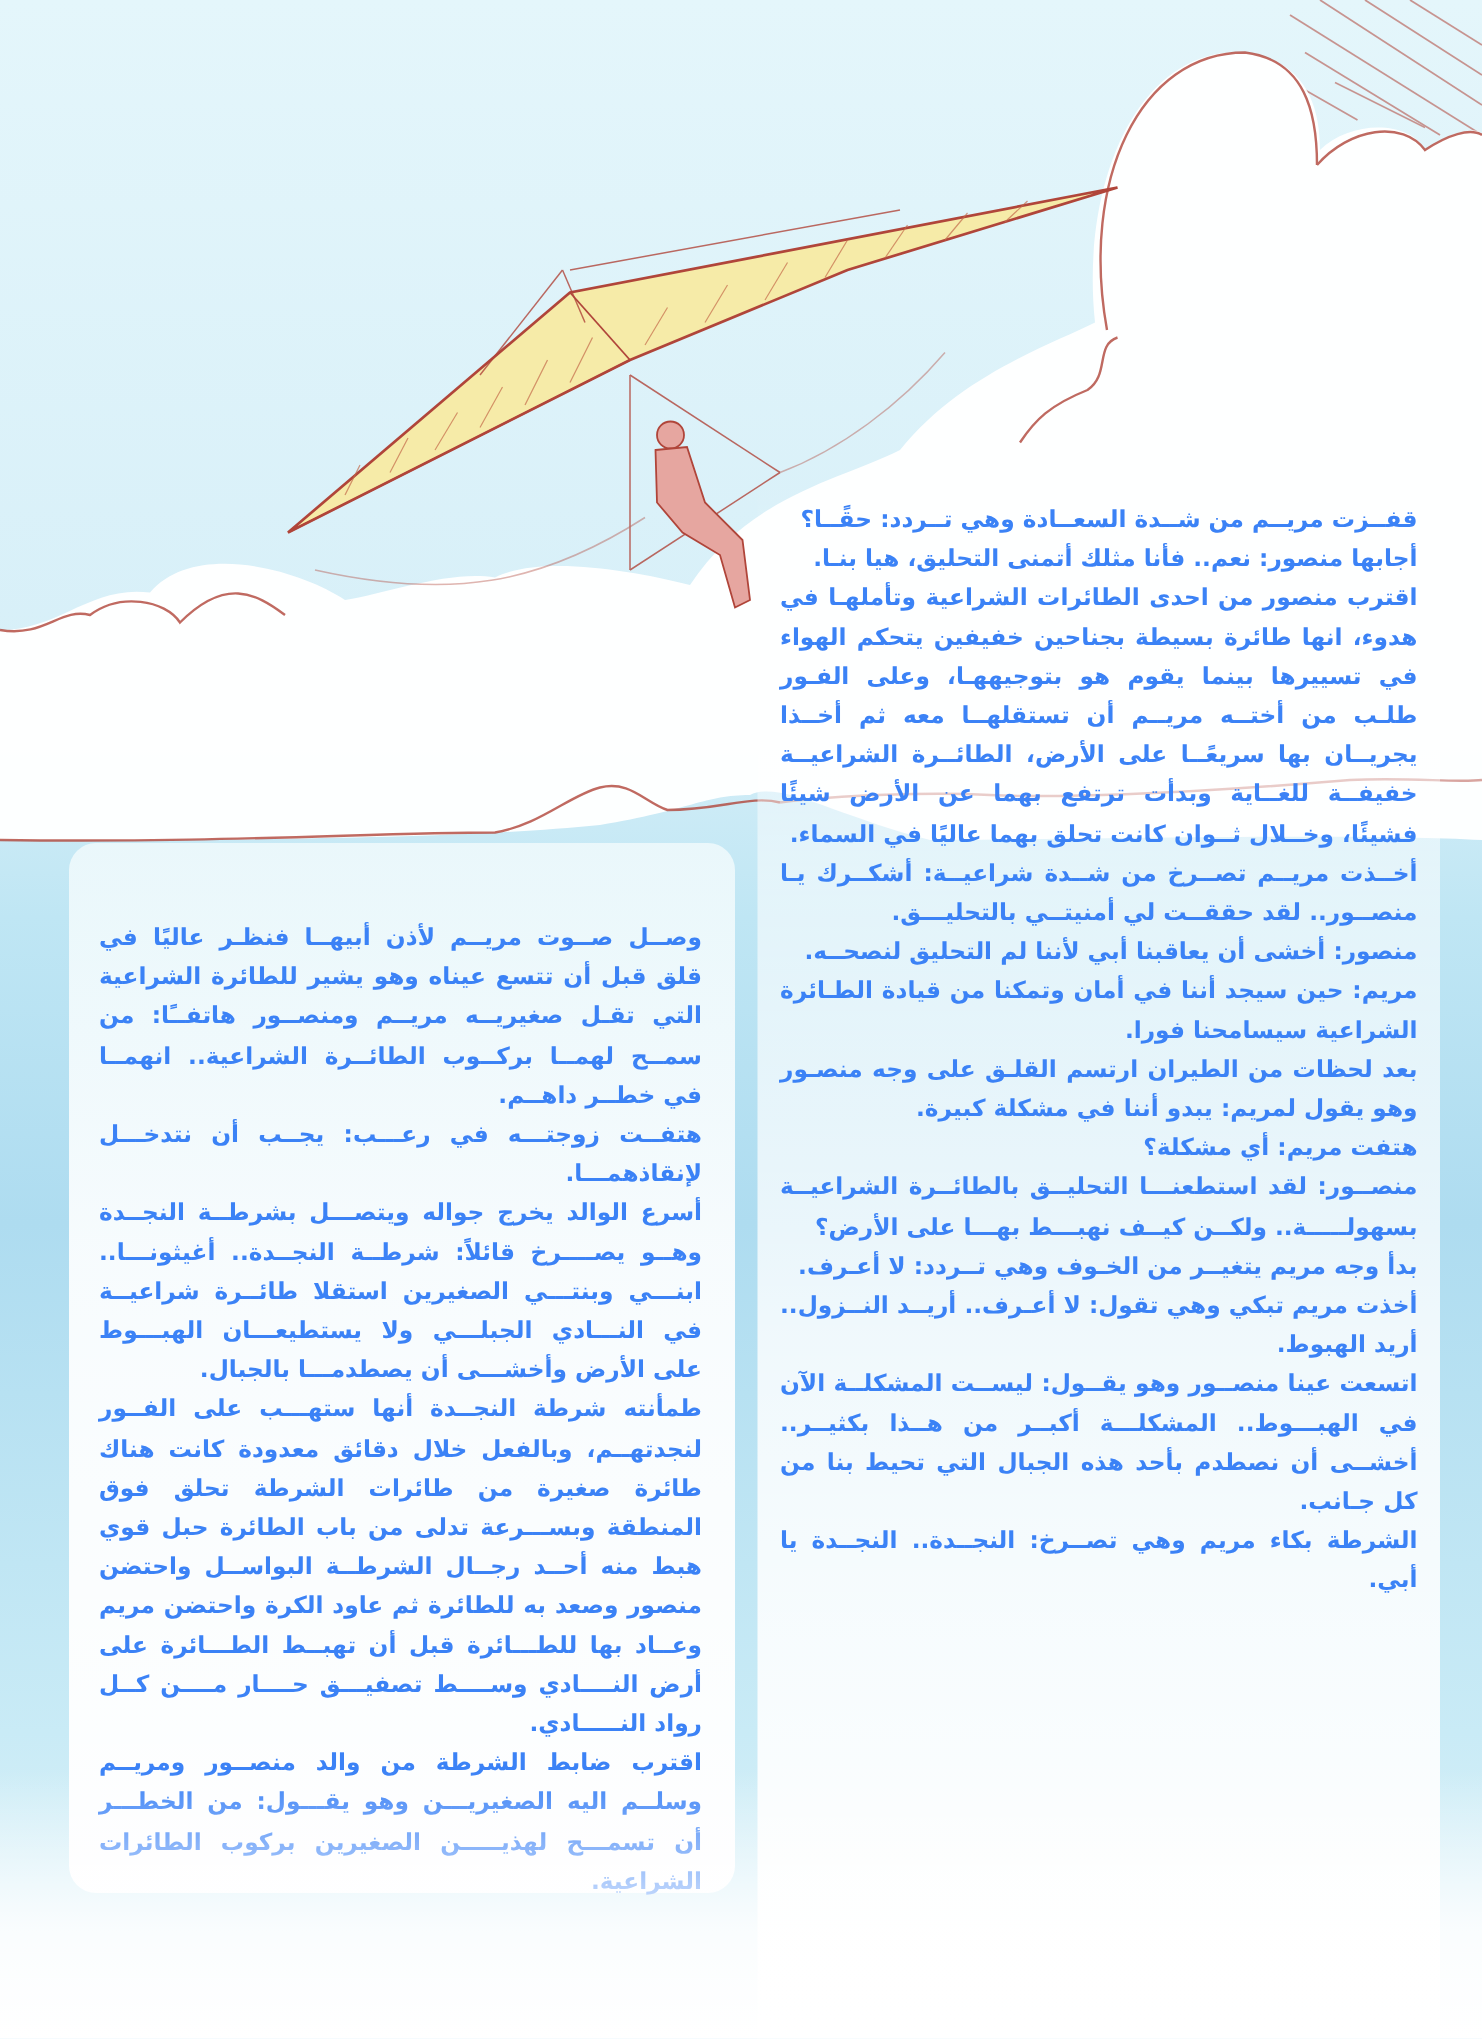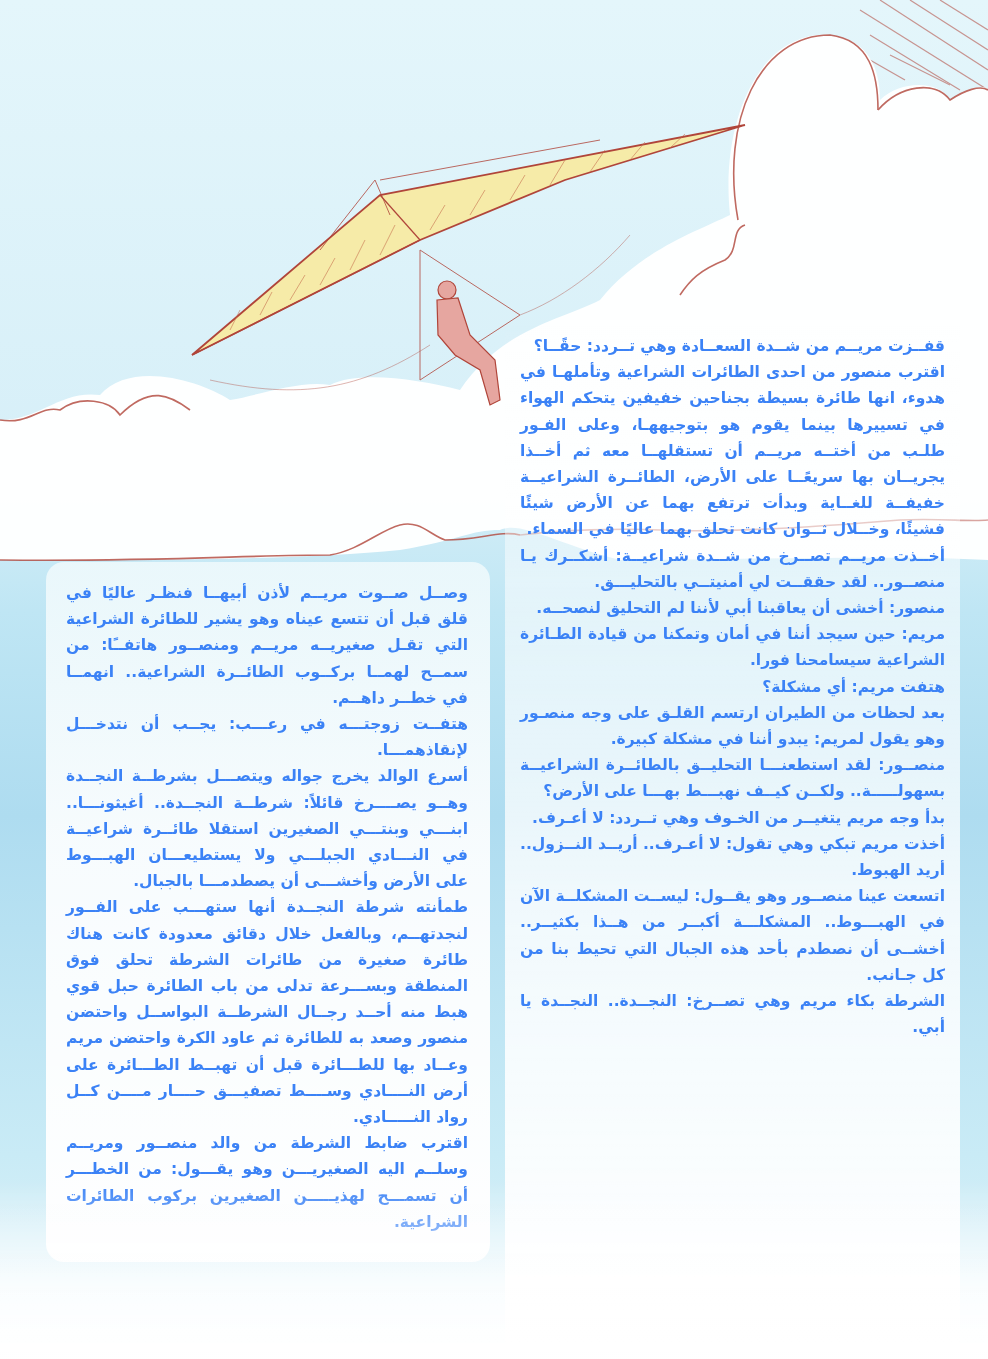--- a/index.html
+++ b/index.html
@@ -19,21 +19,21 @@
   }
   .right-panel-bg {
     position: absolute; left: 505px; top: 320px; width: 455px; height: 1039px;
     background: linear-gradient(180deg, rgba(255,255,255,0.0) 0%, rgba(255,255,255,0.55) 25%, rgba(255,255,255,0.8) 55%, rgba(255,255,255,0.95) 100%);
   }
   .left-panel-bg {
     position: absolute; left: 46px; top: 562px; width: 444px; height: 700px;
     border-radius: 18px;
     background: linear-gradient(180deg, rgba(240,250,252,0.85) 0%, rgba(255,255,255,0.9) 40%, rgba(255,255,255,0.97) 100%);
   }
-  .left-panel { left: 66px; top: 580px; width: 402px; }
+  .left-panel { left: 66px; top: 612px; width: 402px; }
   .bottom-fade {
     position: absolute; left: 0; top: 1180px; width: 988px; height: 179px;
     background: linear-gradient(180deg, rgba(255,255,255,0) 0%, rgba(255,255,255,0.85) 60%, #ffffff 100%);
   }
 </style>
 </head>
 <body>
 
 <svg class="sky-illustration" viewBox="0 0 988 600" xmlns="http://www.w3.org/2000/svg">
 
@@ -96,26 +96,27 @@
     </g>
   </g>
 </svg>
 
 <div class="right-panel-bg"></div>
 
 <div class="left-panel-bg"></div>
 
 <div class="panel right-panel">
   <p>قفــزت مريــم من شــدة السعــادة وهي تــردد: حقًــا؟</p>
+  <p>أجابها منصور: نعم.. فأنا مثلك أتمنى التحليق، هيا بنـا.</p>
   <p>اقترب منصور من احدى الطائرات الشراعية وتأملهـا في هدوء، انها طائرة بسيطة بجناحين خفيفين يتحكم الهواء في تسييرها بينما يقوم هو بتوجيههـا، وعلى الفـور طلـب من أختــه مريــم أن تستقلهــا معه ثم أخــذا يجريــان بها سريعًــا على الأرض، الطائــرة الشراعيــة خفيفــة للغــاية وبدأت ترتفع بهما عن الأرض شيئًا فشيئًا، وخــلال ثــوان كانت تحلق بهما عاليًا في السماء.</p>
   <p>أخــذت مريــم تصــرخ من شــدة شراعيــة: أشكــرك يـا منصــور.. لقد حققــت لي أمنيتــي بالتحليـــق.</p>
   <p>منصور: أخشى أن يعاقبنا أبي لأننا لم التحليق لنصحــه.</p>
   <p>مريم: حين سيجد أننا في أمان وتمكنا من قيادة الطـائرة الشراعية سيسامحنا فورا.</p>
+  <p>بعد لحظات من الطيران ارتسم القلـق على وجه منصـور وهو يقول لمريم: يبدو أننا في مشكلة كبيرة.</p>
   <p>هتفت مريم: أي مشكلة؟</p>
-  <p>بعد لحظات من الطيران ارتسم القلـق على وجه منصـور وهو يقول لمريم: يبدو أننا في مشكلة كبيرة.</p>
   <p>منصــور: لقد استطعنـــا التحليــق بالطائــرة الشراعيــة بسهولـــــة.. ولكــن كيــف نهبـــط بهـــا على الأرض؟</p>
   <p>بدأ وجه مريم يتغيــر من الخـوف وهي تــردد: لا أعـرف.</p>
   <p>أخذت مريم تبكي وهي تقول: لا أعـرف.. أريــد النــزول.. أريد الهبوط.</p>
   <p>اتسعت عينا منصــور وهو يقــول: ليســت المشكلــة الآن في الهبـــوط.. المشكلـــة أكبــر من هــذا بكثيــر.. أخشــى أن نصطدم بأحد هذه الجبال التي تحيط بنا من كل جـانب.</p>
   <p>الشرطة بكاء مريم وهي تصــرخ: النجــدة.. النجــدة يا أبي.</p>
 </div>
 
 <div class="panel left-panel">
   <p>وصــل صــوت مريــم لأذن أبيهــا فنظـر عاليًا في قلق قبل أن تتسع عيناه وهو يشير للطائرة الشراعية التي تقـل صغيريــه مريــم ومنصــور هاتفــًا: من سمــح لهمــا بركــوب الطائــرة الشراعية.. انهمــا في خطــر داهــم.</p>
   <p>هتفــت زوجتـــه في رعـــب: يجــب أن نتدخـــل لإنقاذهمـــا.</p>

